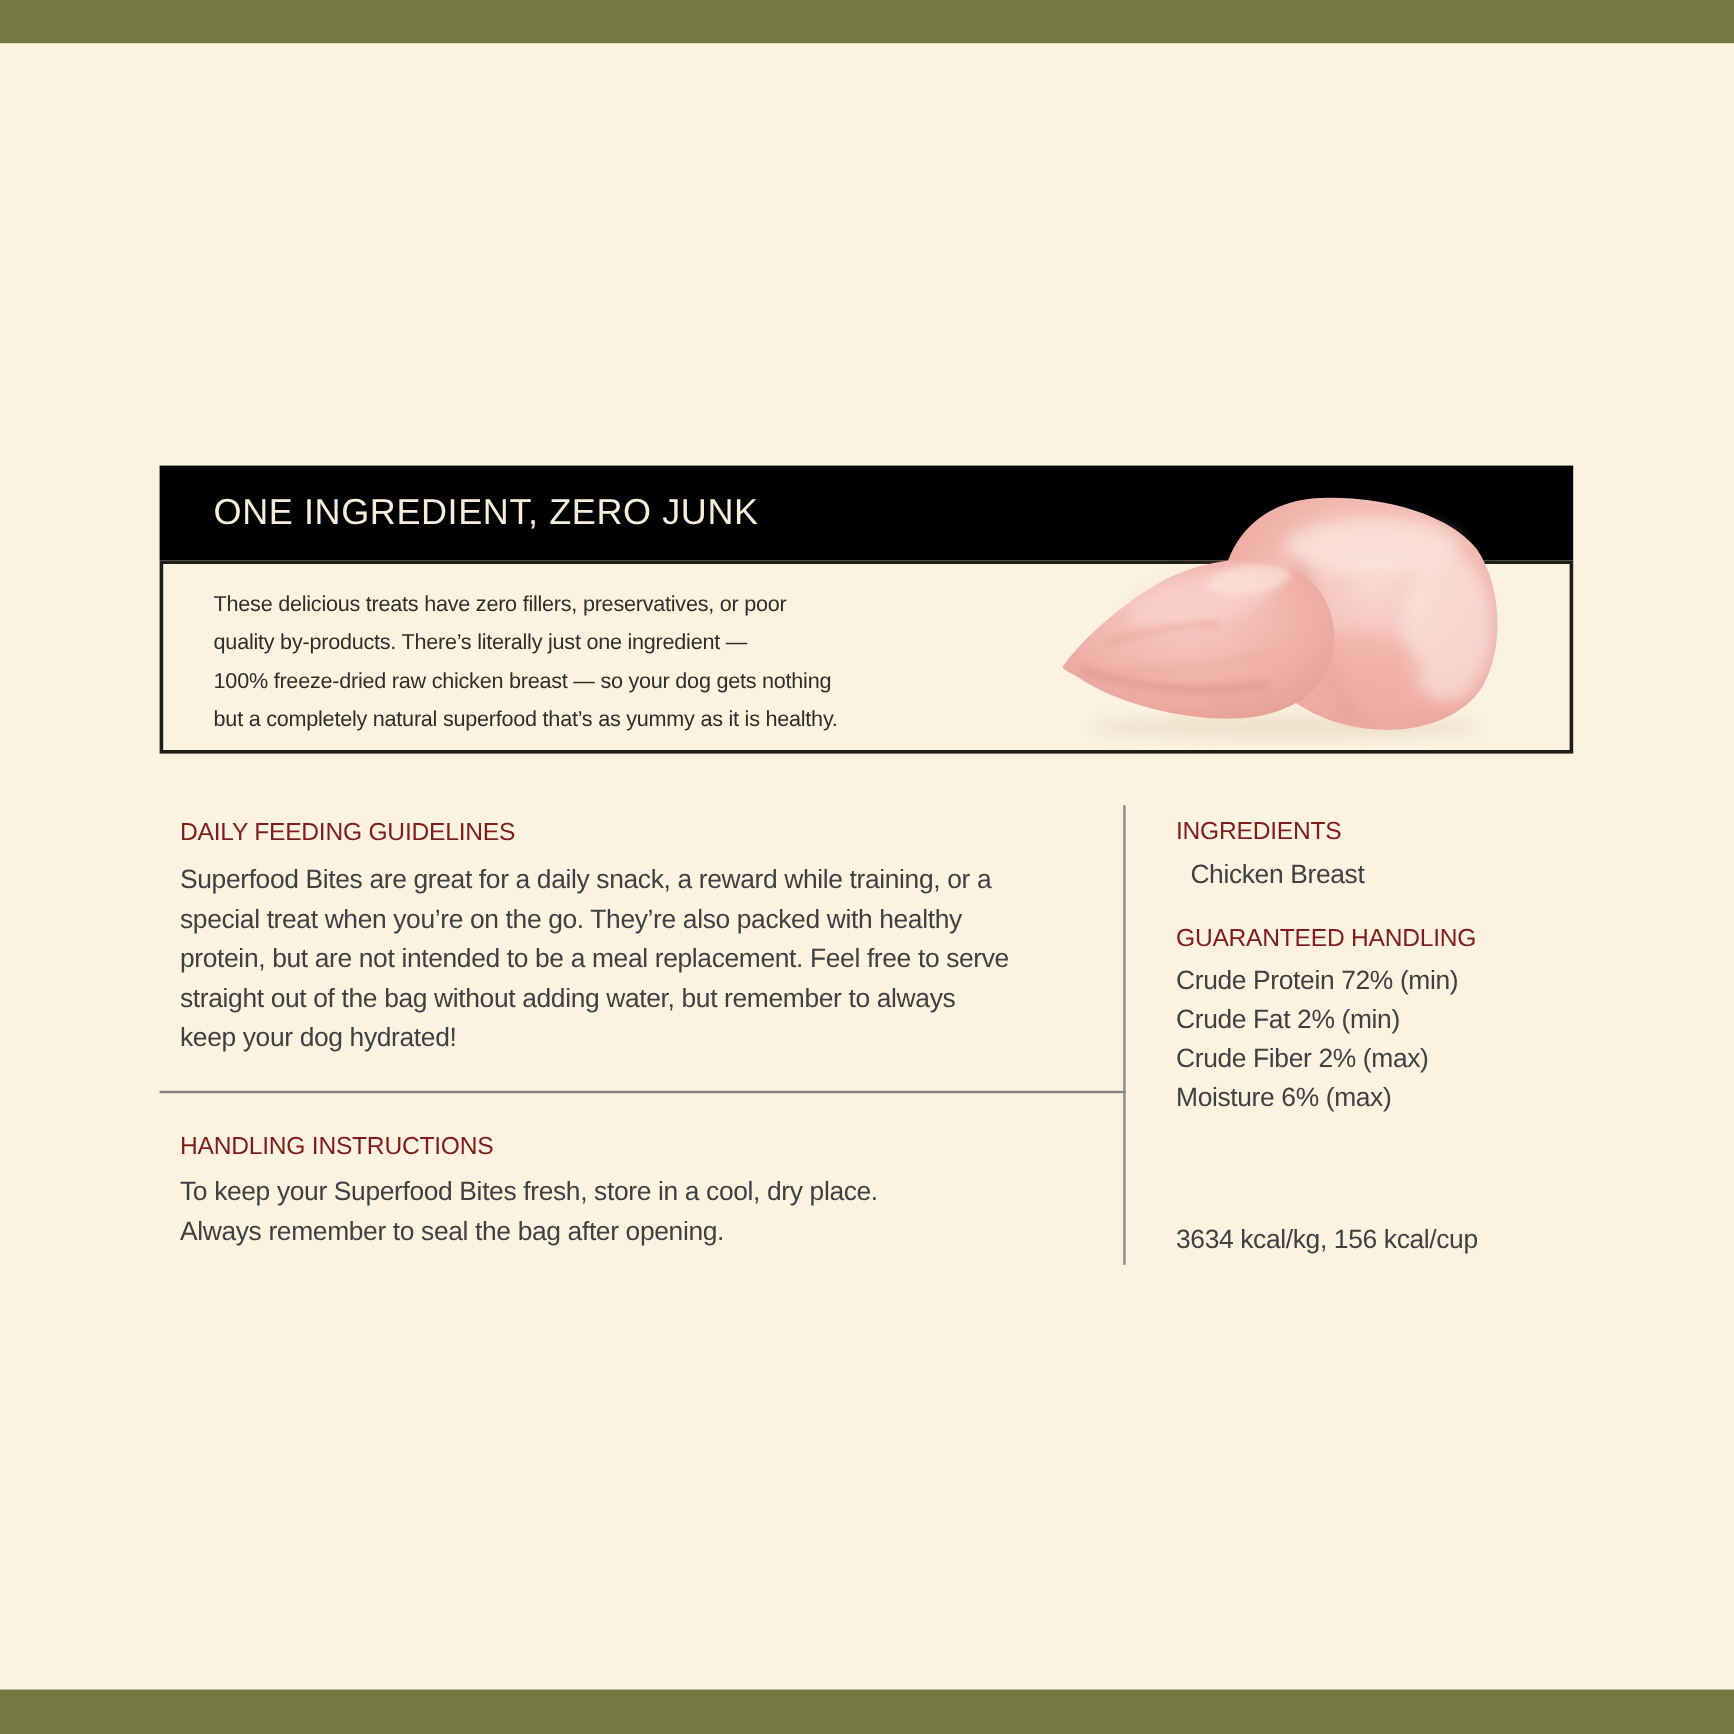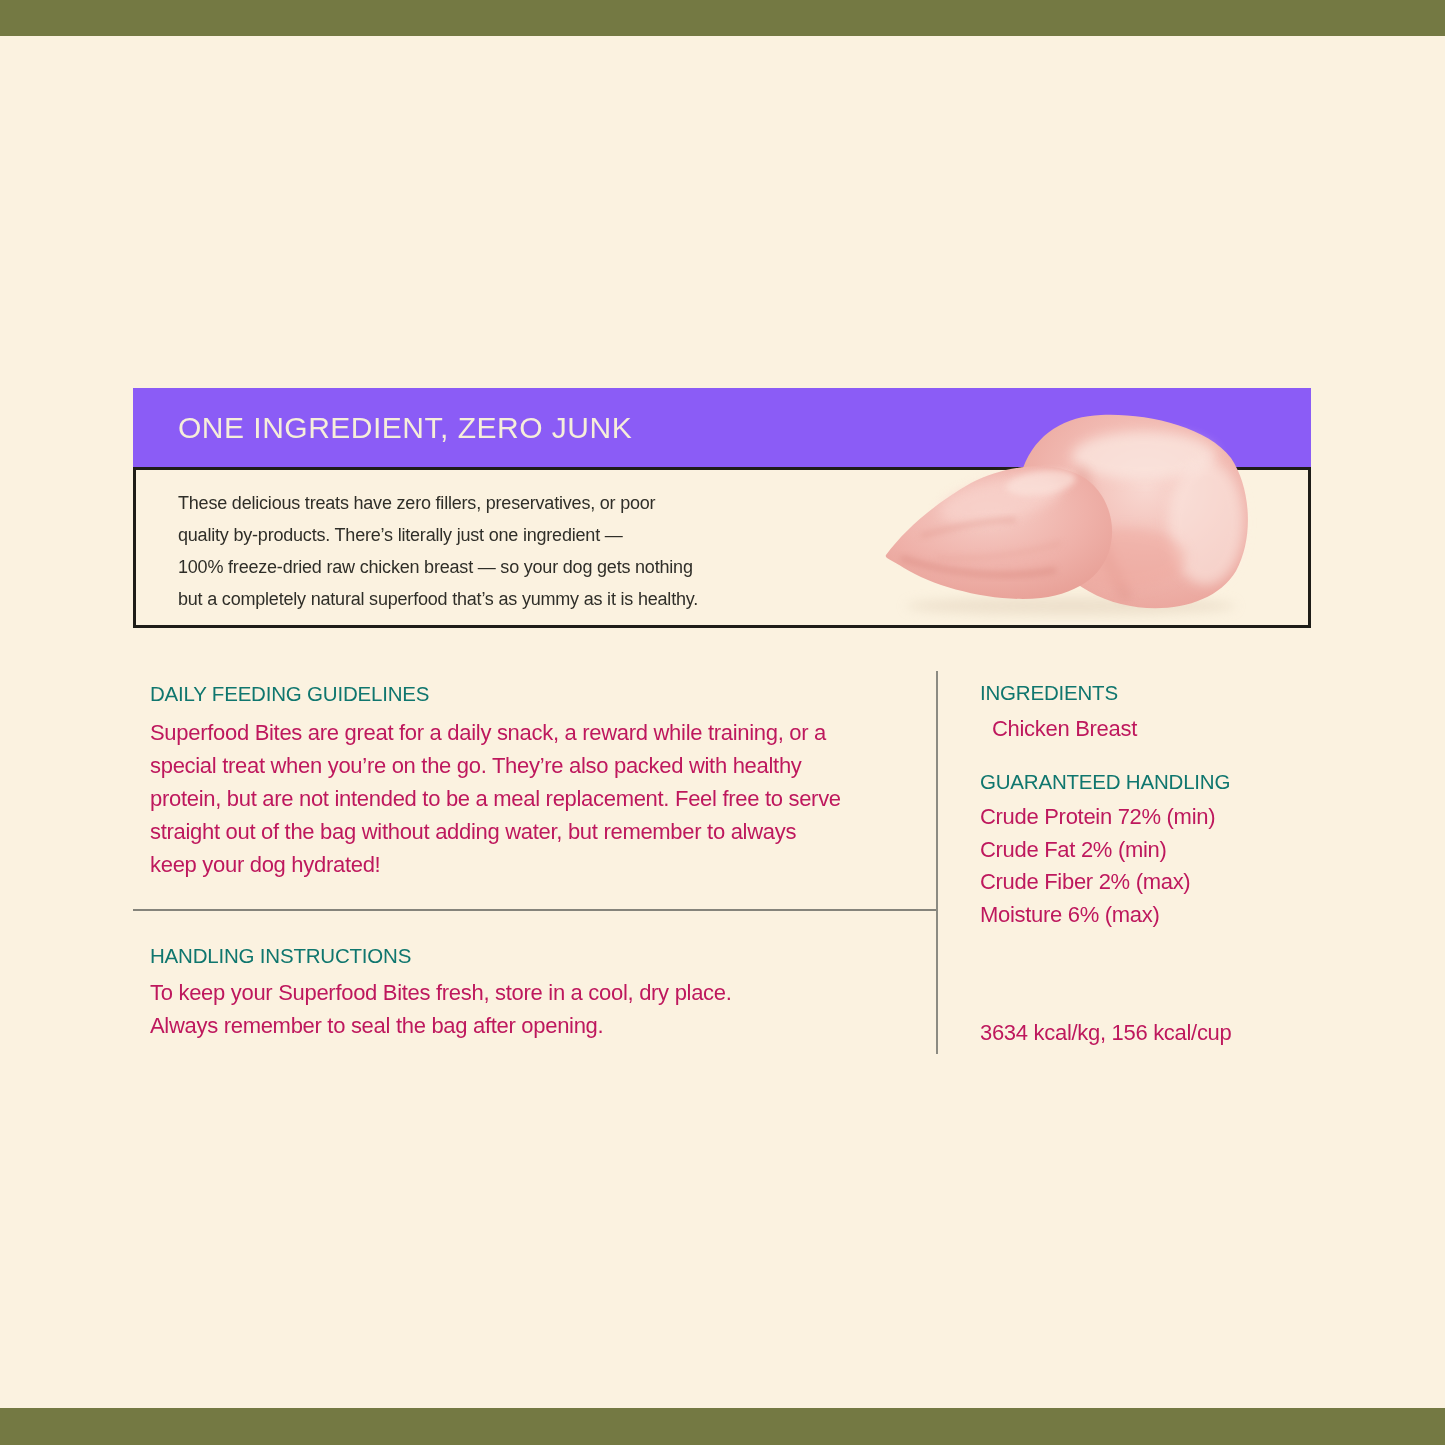--- a/index.html
+++ b/index.html
@@ -22,21 +22,21 @@
   .accent-bar.top { top: 0; height: 36px; }
   .accent-bar.bottom { top: 1408px; height: 37px; }
 
   
   .hero-banner {
     position: absolute;
     left: 133px;
     top: 388px;
     width: 1178px;
     height: 79px;
-    background: #8b5cf6;
+    background: #000000;
   }
   .hero-title {
     position: absolute;
     left: 45px;
     top: 0;
     line-height: 79px;
     font-size: 30px;
     letter-spacing: 0.5px;
     color: #F6EEDA;
     white-space: pre;
@@ -67,29 +67,29 @@
     width: 394px;
     height: 214px;
   }
 
   
   .section-heading {
     position: absolute;
     font-size: 20.5px;
     letter-spacing: -0.2px;
     white-space: pre;
-    color: #0f766e;
+    color: #7f1d1d;
   }
   .section-body {
     position: absolute;
     font-size: 22px;
     line-height: 33px;
     letter-spacing: -0.3px;
     white-space: pre;
-    color: #be185d;
+    color: #404040;
   }
   .divider-h {
     position: absolute;
     left: 133px;
     top: 909px;
     width: 805px;
     height: 2px;
     background: #85847B;
   }
   .divider-v {

